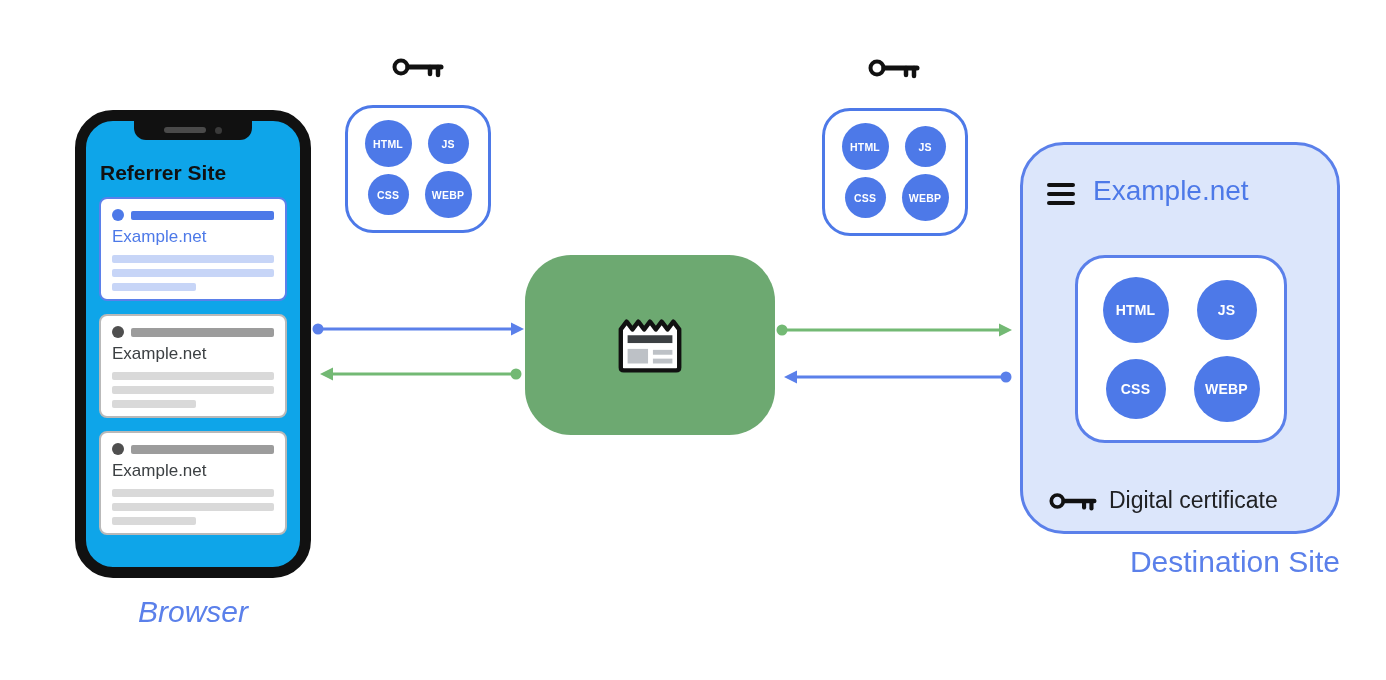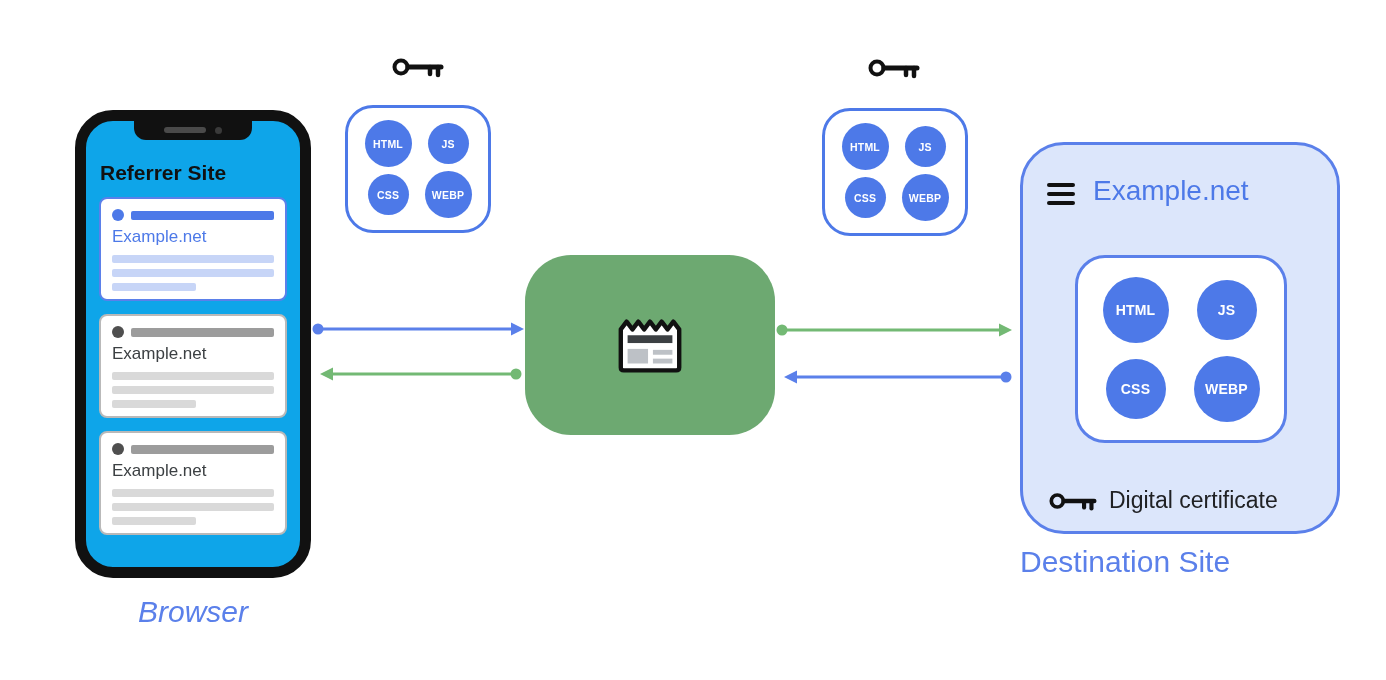--- a/index.html
+++ b/index.html
@@ -107,21 +107,21 @@
   }
   .dchip{
     width:66px;height:66px;border-radius:50%;background:var(--blue);color:#fff;
     display:flex;align-items:center;justify-content:center;
     font-size:14px;font-weight:bold;letter-spacing:.2px;
   }
   .dchip.sm{width:60px;height:60px;}
   .cert-row{position:absolute;left:26px;top:322px;display:flex;align-items:center;gap:12px;margin-top:20px;}
   .cert-label{font-size:23px;color:var(--dark);}
   .dest-label{
-    position:absolute;left:1020px;top:545px;width:320px;text-align:left;
+    position:absolute;left:1020px;top:545px;width:320px;text-align:right;
     font-size:30px;color:var(--blue-label);
   }
 
   
   .arrows{position:absolute;left:0;top:0;pointer-events:none;}
   .arrow-blue line{stroke:var(--blue-label);stroke-width:3.2;}
   .arrow-blue circle,.arrow-blue polygon{fill:var(--blue-label);}
   .arrow-green line{stroke:var(--green-arrow);stroke-width:3.2;}
   .arrow-green circle,.arrow-green polygon{fill:var(--green-arrow);}
 </style>

